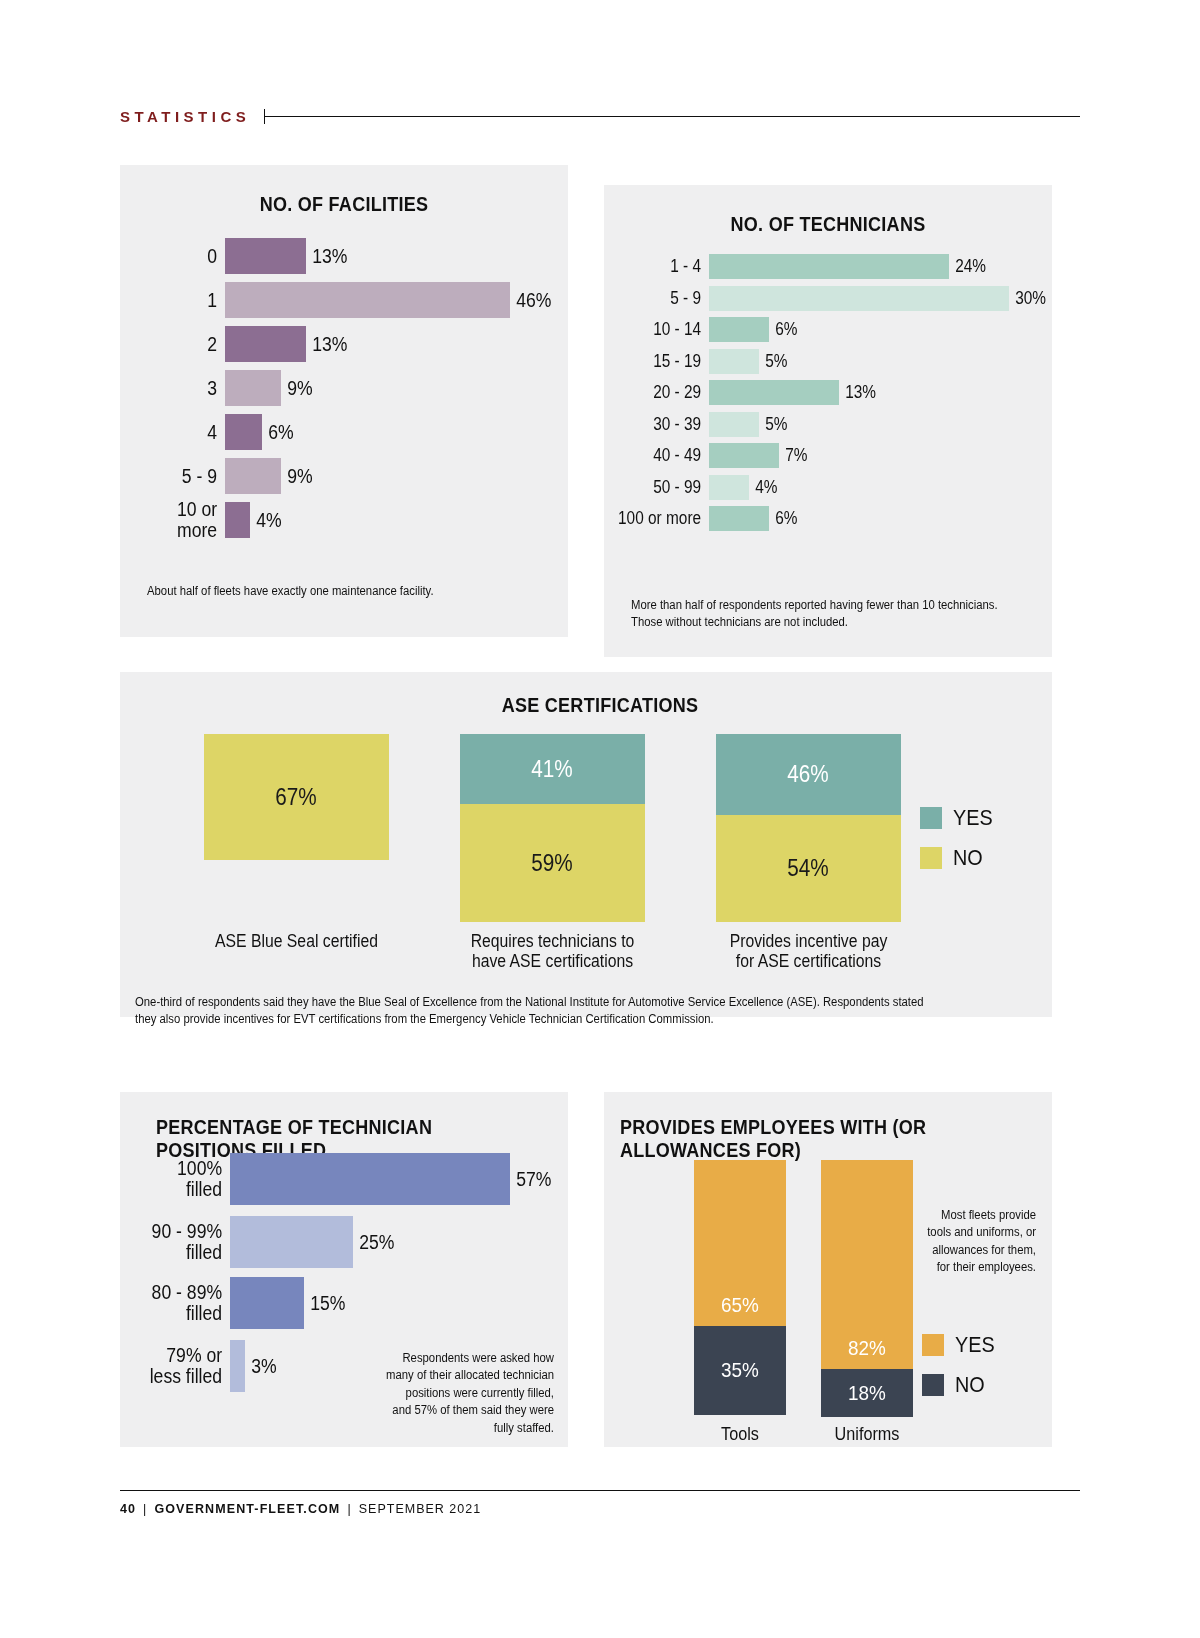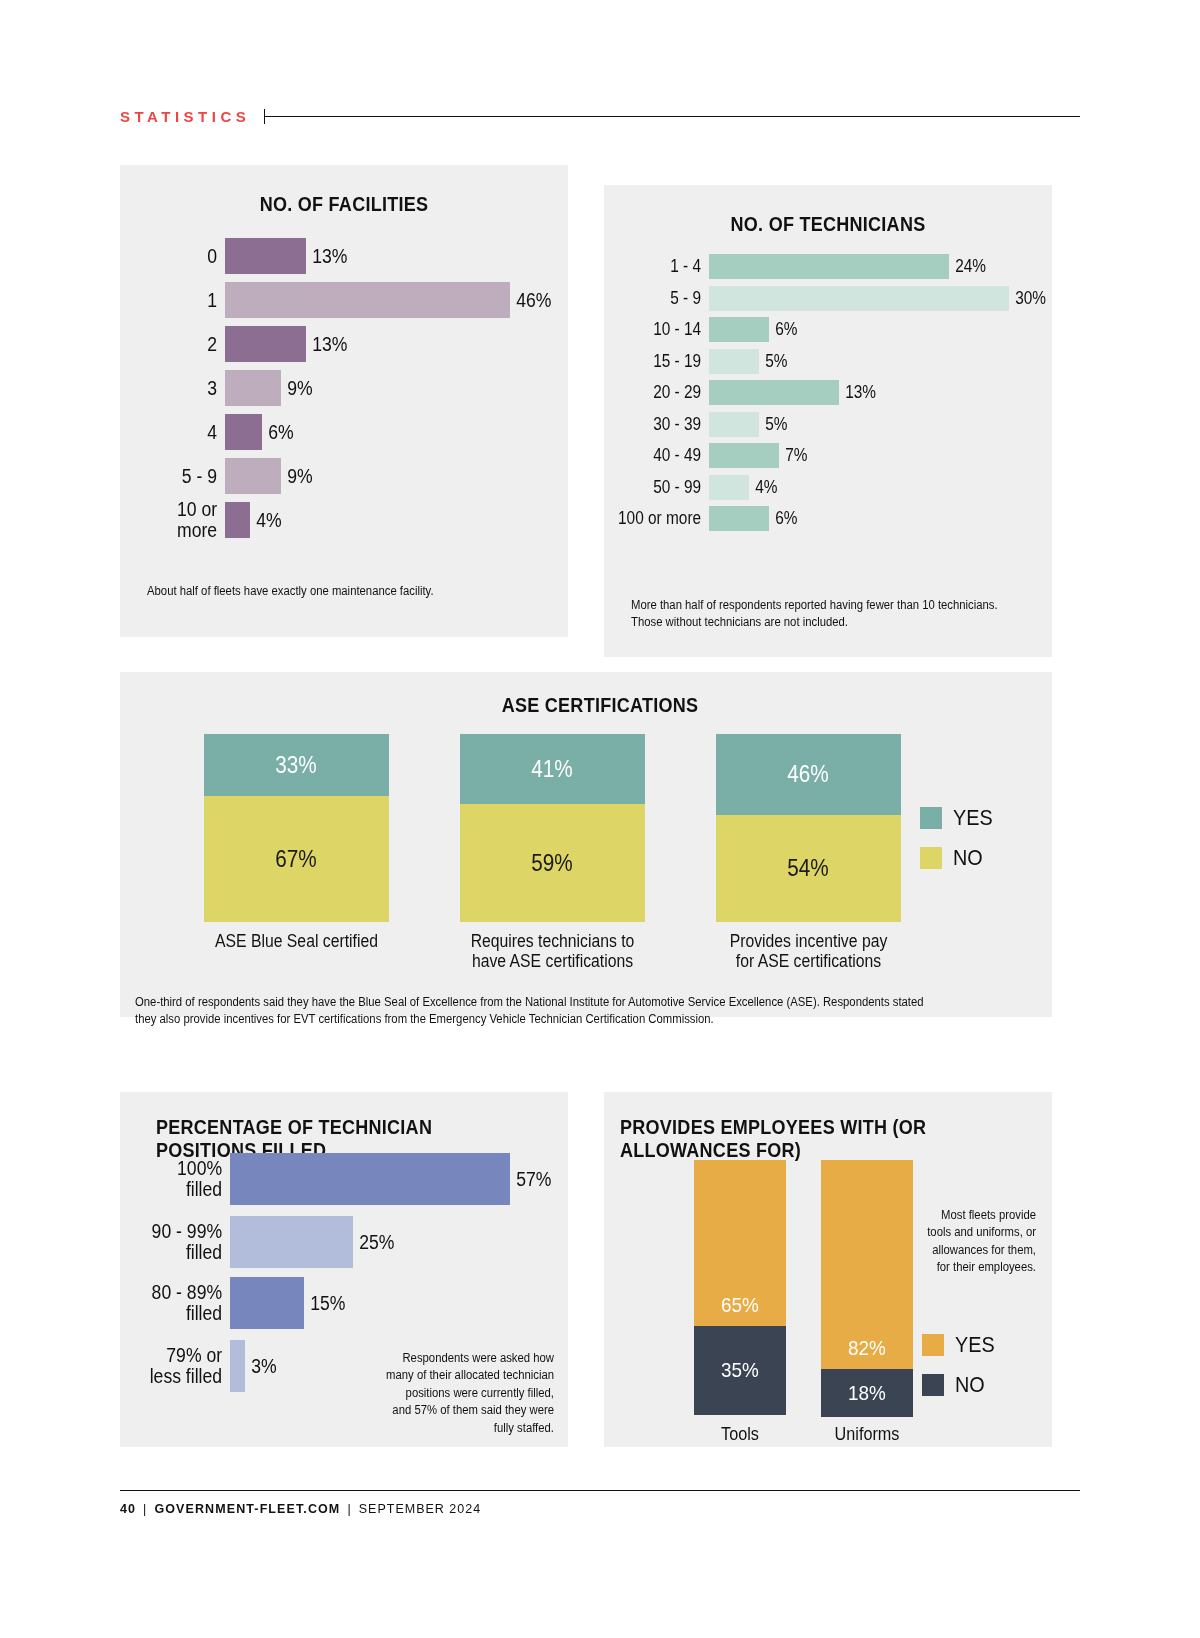--- a/index.html
+++ b/index.html
@@ -13,21 +13,21 @@
   .page { position: relative; width: 1200px; height: 1638px; }
 
   
   .kicker-row {
     position: absolute; left: 120px; top: 108px;
     width: 960px; display: flex; align-items: center; gap: 0;
   }
   .kicker {
     font-family: "Liberation Sans", sans-serif;
     font-size: 15px; font-weight: 700; letter-spacing: 4.5px;
-    color: #ef4444; white-space: nowrap; padding-right: 14px;
+    color: #7f1d1d; white-space: nowrap; padding-right: 14px;
   }
   .kicker-cap { width: 1px; height: 15px; background: #111; }
   .kicker-rule { flex: 1; height: 1.6px; background: #111; }
 
   
   .panel { position: absolute; background: #efeff0; }
   .p1 { left: 120px;  top: 165px;  width: 448px; height: 472px; }
   .p2 { left: 604px;  top: 165px;  width: 448px; height: 472px; margin-top: 20px; }
   .p3 { left: 120px;  top: 672px;  width: 932px; height: 345px; padding-left: 28px; }
   .p4 { left: 120px;  top: 1092px; width: 448px; height: 355px; }
@@ -212,23 +212,20 @@
       </div>
     <div class="caption" style="left:27px; top:412px; width:420px;">More than half of respondents reported having fewer than 10 technicians. Those without technicians are not included.</div>
   </div>
 
   <div class="panel p3">
     <div class="panel-title" style="margin-top:22px;">ASE CERTIFICATIONS</div>
     <div id="chart-ase">
         <div class="stackwrap" style="left: 84px; top: 62px; display: flex; gap: 71px;">
           <div>
             <div class="stack" style="width: 185px; height: 188px;">
-              <div class="seg top" style="height: 62px; background: rgb(122, 175, 168);">
-                <span style="font-size: 23px;">33%</span>
-              </div>
               <div class="seg bot" style="height: 126px; background: rgb(221, 213, 102);">
                 <span style="font-size: 23px;">67%</span>
               </div>
             </div>
             <div class="stack-label" style="font-size: 17.5px;">ASE Blue Seal certified</div>
           </div>
           <div>
             <div class="stack" style="width: 185px; height: 188px;">
               <div class="seg top" style="height: 70px; background: rgb(122, 175, 168);">
                 <span style="font-size: 23px;">41%</span>
@@ -340,16 +337,16 @@
         </div>
       </div>
   </div>
 
   <div class="footer-rule"></div>
   <div class="footer">
     <span>40</span>
     <span class="sep">|</span>
     <span>GOVERNMENT-FLEET.COM</span>
     <span class="sep">|</span>
-    <span class="light">SEPTEMBER 2024</span>
+    <span class="light">SEPTEMBER 2021</span>
   </div>
 
 </div>
 
 </body></html>

